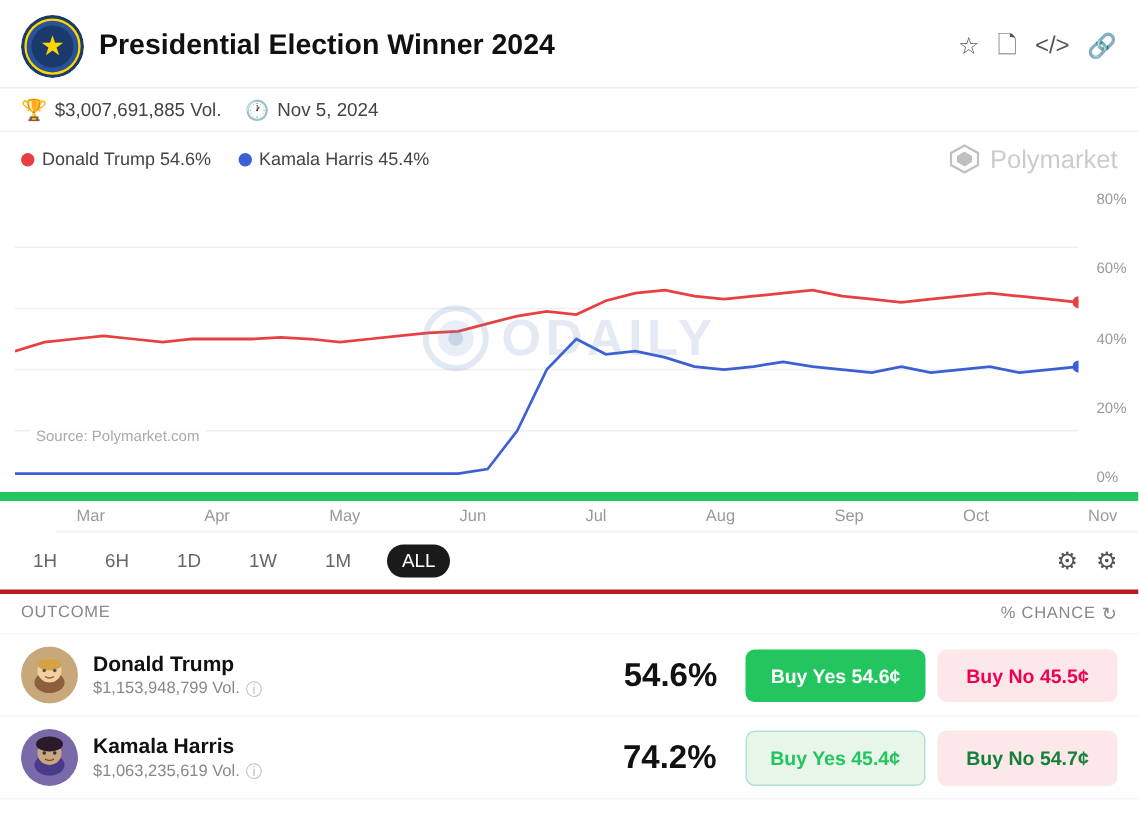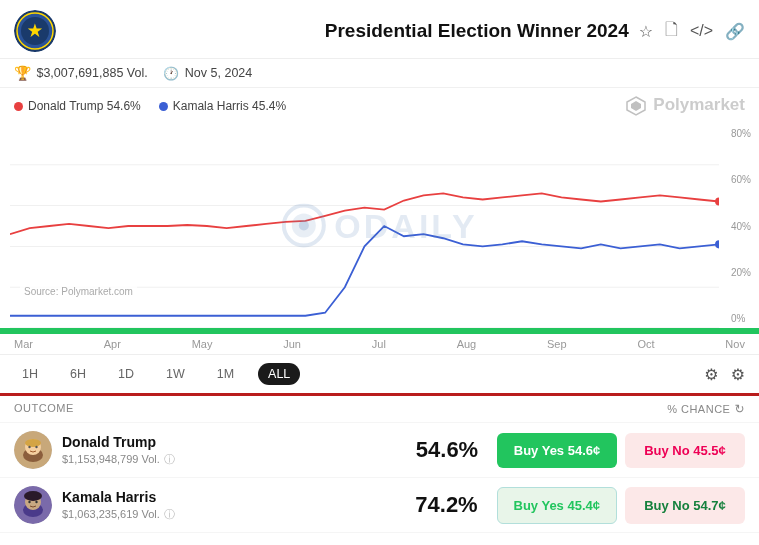--- a/index.html
+++ b/index.html
@@ -32,21 +32,20 @@
     .header-logo svg {
       width: 100%;
       height: 100%;
     }
 
     .header-title {
       font-size: 19px;
       font-weight: 700;
       color: #111;
       flex: 1;
-      text-align: right;
     }
 
     .header-icons {
       display: flex;
       gap: 12px;
       align-items: center;
       color: #555;
     }
 
     .header-icons span {
@@ -93,25 +92,25 @@
 
     .legend-dot {
       width: 9px;
       height: 9px;
       border-radius: 50%;
     }
 
     .polymarket-watermark {
       margin-left: auto;
       display: flex;
-      align-items: flex-start;
+      align-items: flex-end;
       gap: 6px;
       color: #bbb;
       font-size: 18px;
-      font-weight: 700;
+      font-weight: 400;
     }
 
     .chart-area {
       position: relative;
       height: 210px;
       background: #fff;
       border-bottom: 6px solid #22c55e;
       padding: 0 10px;
     }
 
@@ -145,20 +144,21 @@
       padding: 1px 4px;
     }
 
     .x-axis {
       display: flex;
       justify-content: space-between;
       padding: 4px 14px;
       font-size: 11px;
       color: #999;
       border-bottom: 1px solid #eee;
+      margin-left: 37px;
     }
 
     .time-controls {
       display: flex;
       align-items: center;
       padding: 8px 14px;
       gap: 16px;
       border-bottom: 3px solid #b91c1c;
     }
 

